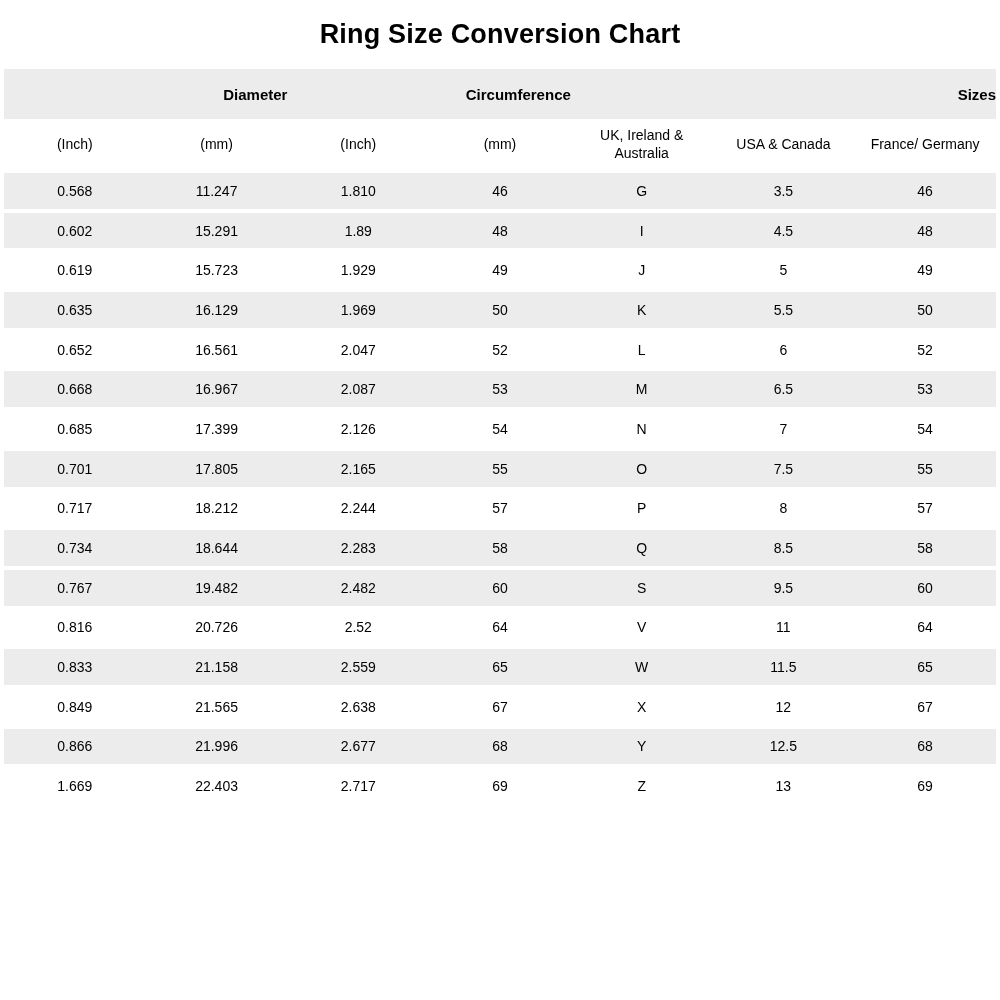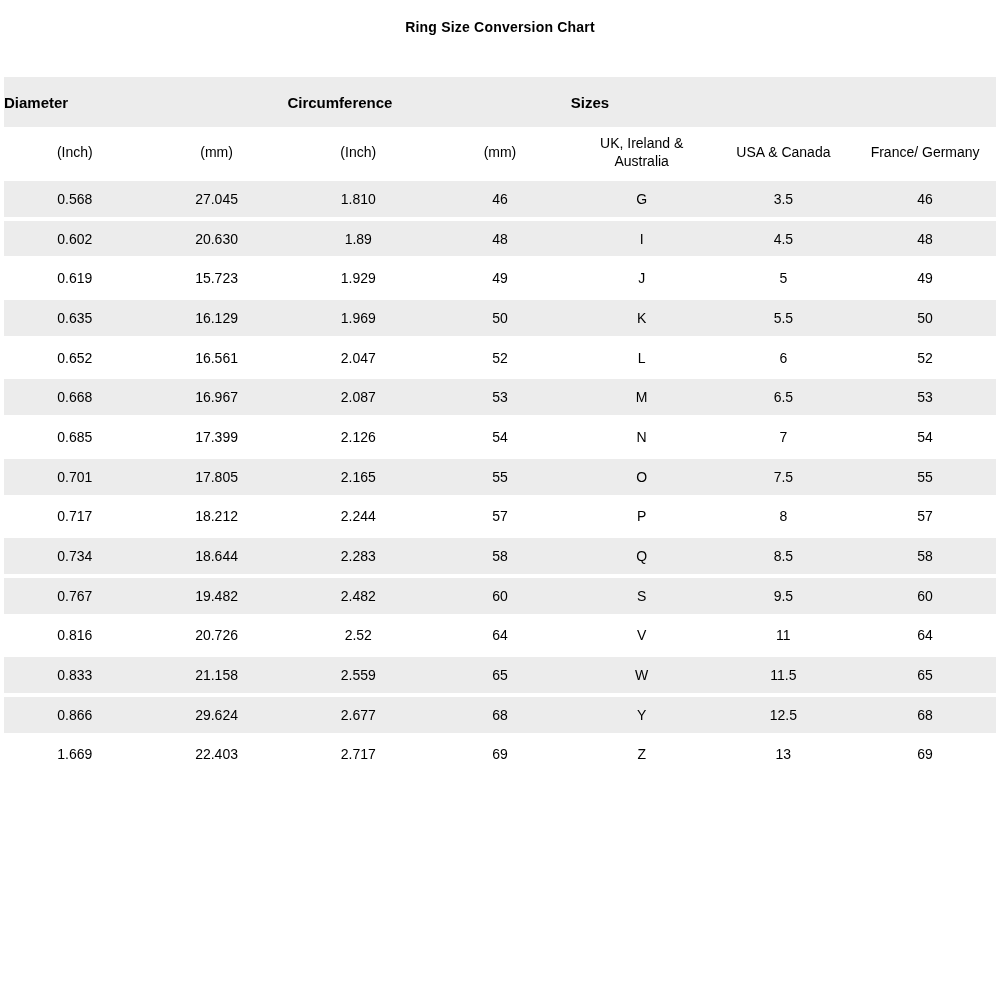--- a/index.html
+++ b/index.html
@@ -18,41 +18,41 @@
   .page {
     width: 1000px;
     height: 1000px;
     margin: 0 auto;
     background: var(--bg);
     overflow: hidden;
   }
   .page-title {
     margin: 0;
     padding-top: 19px;
-    height: 77px;
+    height: 69px;
     text-align: center;
-    font-size: 14px;
+    font-size: 27px;
     font-weight: bold;
     letter-spacing: 0.2px;
     color: #000;
   }
   table.conversion-table {
     width: 992px;
     margin: 0 auto;
     border-collapse: collapse;
     table-layout: fixed;
     font-size: 14px;
   }
   table.conversion-table col { width: 14.2857%; }
   thead tr.group-header-row th {
     background: var(--stripe);
     height: 50px;
     font-size: 15px;
     font-weight: bold;
-    text-align: left;
+    text-align: right;
     vertical-align: middle;
     padding: 0;
     color: #000;
   }
   thead tr.column-header-row th {
     background: var(--bg);
     height: 52px;
     font-weight: normal;
     text-align: center;
     vertical-align: middle;
@@ -103,30 +103,30 @@
           <th>(Inch)</th>
           <th>(mm)</th>
           <th>UK, Ireland &amp; Australia</th>
           <th>USA &amp; Canada</th>
           <th>France/ Germany</th>
         </tr>
     </thead>
     <tbody>
         <tr class="striped">
           <td>0.568</td>
-          <td>27.045</td>
+          <td>11.247</td>
           <td>1.810</td>
           <td>46</td>
           <td>G</td>
           <td>3.5</td>
           <td>46</td>
         </tr>
         <tr class="striped">
           <td>0.602</td>
-          <td>20.630</td>
+          <td>15.291</td>
           <td>1.89</td>
           <td>48</td>
           <td>I</td>
           <td>4.5</td>
           <td>48</td>
         </tr>
         <tr>
           <td>0.619</td>
           <td>15.723</td>
           <td>1.929</td>
@@ -218,23 +218,32 @@
         </tr>
         <tr class="striped">
           <td>0.833</td>
           <td>21.158</td>
           <td>2.559</td>
           <td>65</td>
           <td>W</td>
           <td>11.5</td>
           <td>65</td>
         </tr>
+        <tr>
+          <td>0.849</td>
+          <td>21.565</td>
+          <td>2.638</td>
+          <td>67</td>
+          <td>X</td>
+          <td>12</td>
+          <td>67</td>
+        </tr>
         <tr class="striped">
           <td>0.866</td>
-          <td>29.624</td>
+          <td>21.996</td>
           <td>2.677</td>
           <td>68</td>
           <td>Y</td>
           <td>12.5</td>
           <td>68</td>
         </tr>
         <tr>
           <td>1.669</td>
           <td>22.403</td>
           <td>2.717</td>

